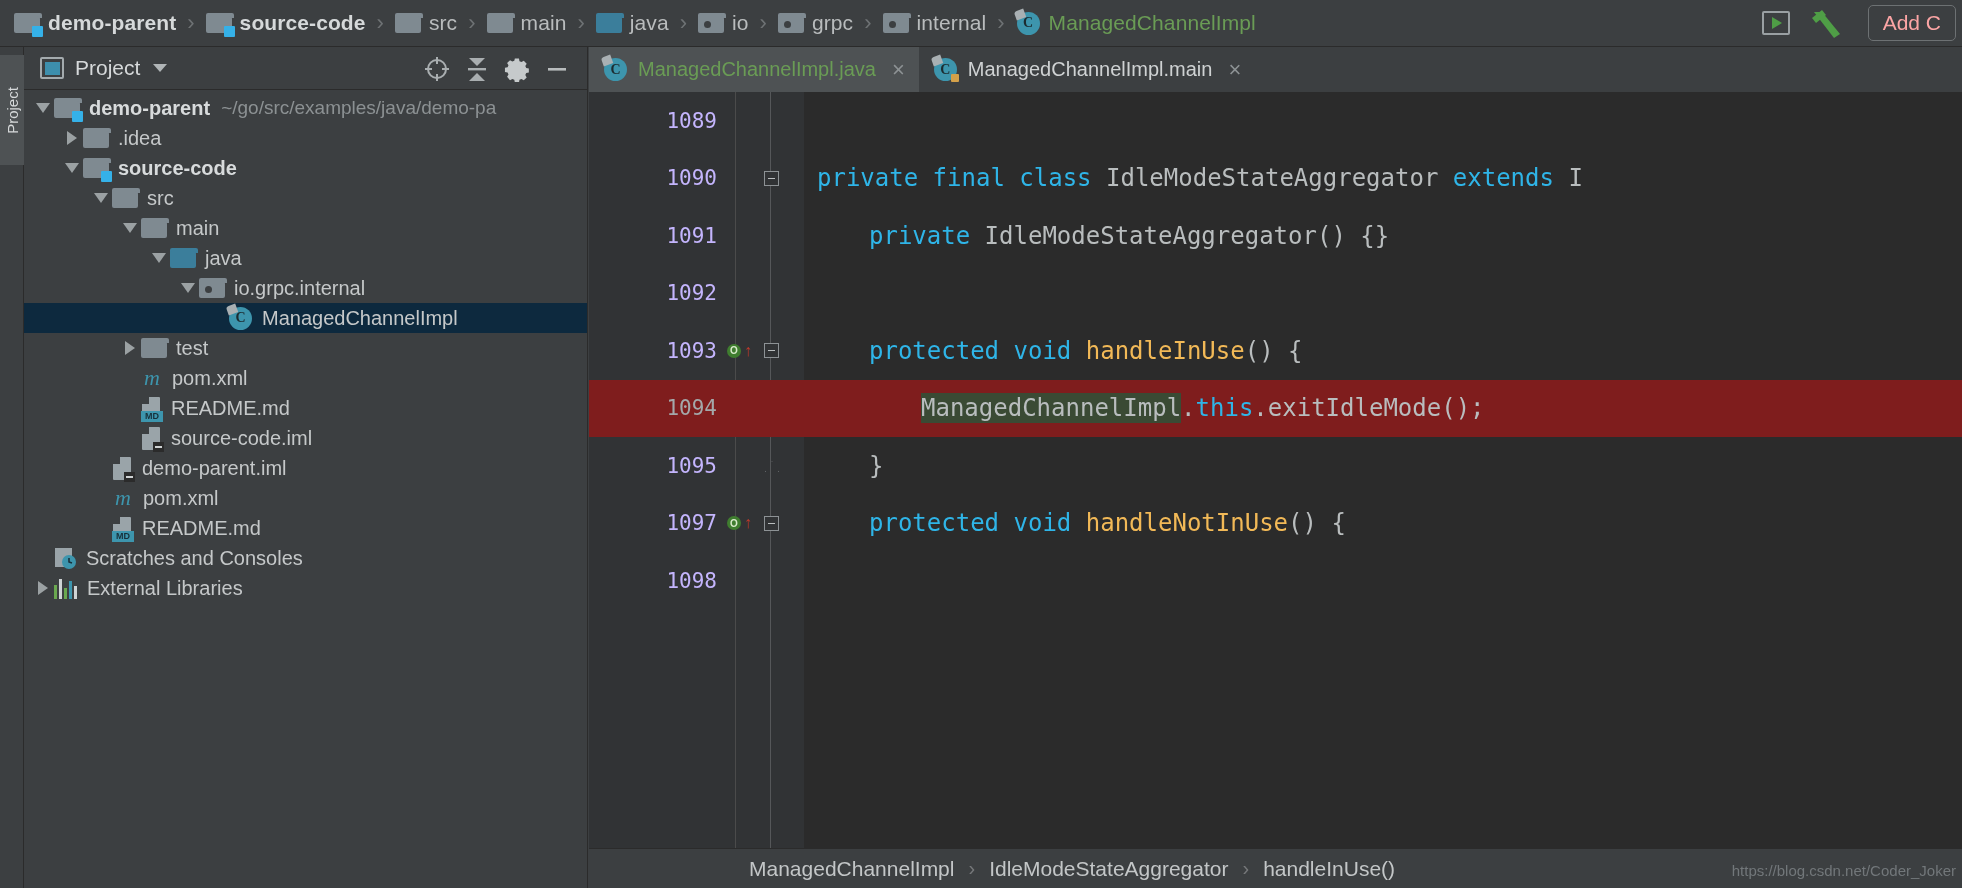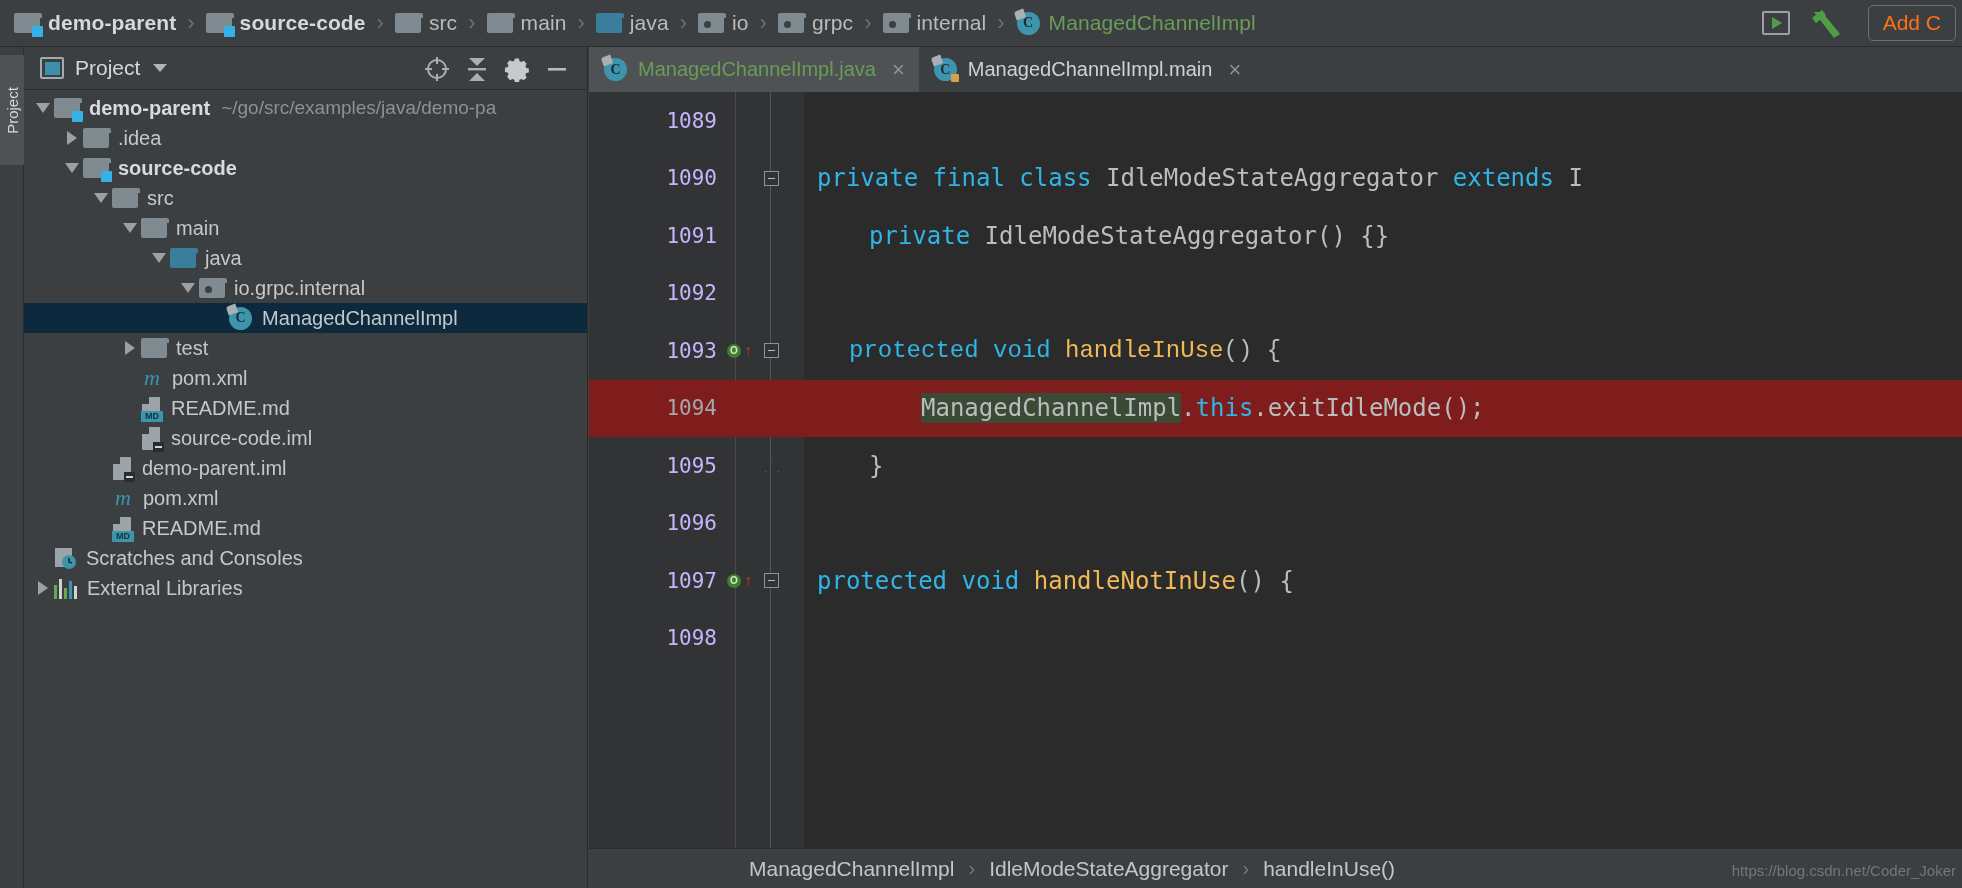--- a/index.html
+++ b/index.html
@@ -76,21 +76,21 @@
   }
   .run-btn .tri {
     width:0; height:0; border-left:10px solid #4f9e46;
     border-top:6px solid transparent; border-bottom:6px solid transparent;
     margin-left:2px;
   }
   .hammer { width:36px; height:30px; margin-right:22px; position:relative; }
   .add-btn {
     height:36px; border:1px solid #6d7173; border-radius:5px;
     display:flex; align-items:center; padding:0 14px;
-    font-size:21px; color:#f97316; background:#3c3f41;
+    font-size:21px; color:#fca5a5; background:#3c3f41;
   }
 
   
   .toolstrip {
     position:absolute; left:0; top:47px; width:24px; height:841px;
     background:#3c3f41; border-right:1px solid #2b2b2b;
   }
   .toolstrip .vtab {
     position:absolute; left:0; top:8px; width:24px; height:110px;
     background:#4e5254;
@@ -583,47 +583,43 @@
           </div>
           <div class="cline">
             <span class="lnum">1093</span>
             <span class="gmark">
               <span class="ovr">O</span>
               <span class="arrow-up">↑</span>
             </span>
             <span class="foldmark">
               <span class="box"></span>
             </span>
-            <span class="ctext" style="margin-left: 32px; font-family: Liberation Mono, monospace;"><span class="kw">protected </span><span class="kw">void </span><span class="mth">handleInUse</span><span class="pln">() {</span></span>
+            <span class="ctext" style="margin-left: 52px;"><span class="kw">protected </span><span class="kw">void </span><span class="mth">handleInUse</span><span class="pln">() {</span></span>
           </div>
           <div class="cline hl">
             <span class="lnum cur">1094</span>
             <span class="ctext" style="margin-left: 104px;"><span class="cls hlbox">ManagedChannelImpl</span><span class="pln">.</span><span class="kw">this</span><span class="pln">.exitIdleMode()</span><span class="sem">;</span></span>
           </div>
           <div class="cline">
             <span class="lnum">1095</span>
             <span class="foldmark">
               <span class="tri-up"></span>
             </span>
             <span class="ctext" style="margin-left: 52px;"><span class="pln">}</span></span>
-          </div>
-          <div class="cline">
-            <span class="lnum">1096</span>
-            <span class="ctext" style="margin-left: 0px;"></span>
           </div>
           <div class="cline">
             <span class="lnum">1097</span>
             <span class="gmark">
               <span class="ovr">O</span>
               <span class="arrow-up">↑</span>
             </span>
             <span class="foldmark">
               <span class="box"></span>
             </span>
-            <span class="ctext" style=""><span class="kw">protected </span><span class="kw">void </span><span class="mth">handleNotInUse</span><span class="pln">() {</span></span>
+            <span class="ctext" style="margin-left: 52px;"><span class="kw">protected </span><span class="kw">void </span><span class="mth">handleNotInUse</span><span class="pln">() {</span></span>
           </div>
           <div class="cline">
             <span class="lnum">1098</span>
           </div>
         </div>
     </div>
 
     <div class="bcrumb" id="bcrumb">
         <span>ManagedChannelImpl</span>
         <span class="sep">›</span>

